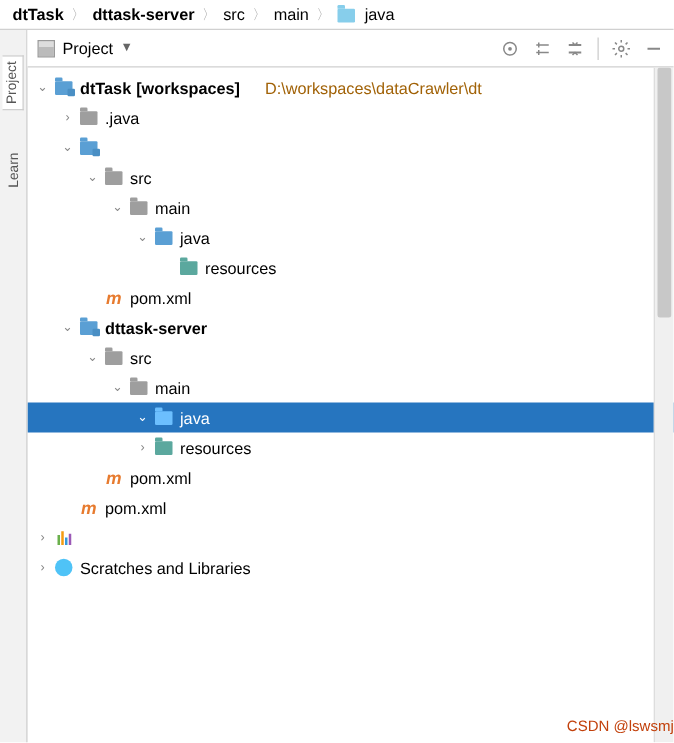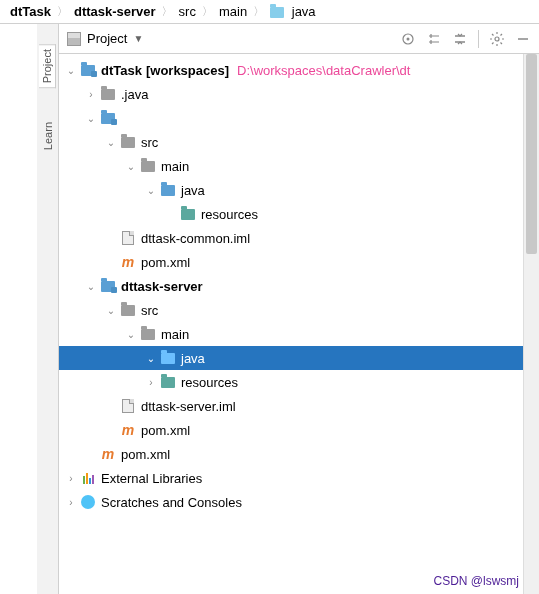--- a/index.html
+++ b/index.html
@@ -38,21 +38,21 @@
       position: relative;
     }
     .folder-ic-small::before {
       content: "";
       position: absolute;
       top: -3px; left: 0;
       width: 6px; height: 3px;
       background: #87ceeb;
       border-radius: 1px 1px 0 0;
     }
-    .main-row { display: flex; height: calc(594px - 24px); padding-left: 37px; }
+    .main-row { display: flex; height: calc(594px - 24px); }
     .gutter {
       width: 22px;
       background: #f2f2f2;
       border-right: 1px solid #d0d0d0;
       display: flex;
       flex-direction: column;
       align-items: center;
       padding-top: 20px;
       gap: 30px;
     }
@@ -224,26 +224,26 @@
     .lib-icon span:nth-child(3){height:6px;background:#3498db}
     .lib-icon span:nth-child(4){height:9px;background:#9b59b6}
     .scratch-icon {
       width: 14px; height: 14px;
       border-radius: 50%;
       background: #4fc3f7;
       position: relative;
     }
     .node-label { margin-left: 4px; font-size: 13px; }
     .node-label.bold { font-weight: bold; }
-    .node-extra { color: #ec4899; margin-left: 8px; font-size: 13px; text-align: center; }
+    .node-extra { color: #a16207; margin-left: 20px; font-size: 13px; text-align: center; }
     .watermark {
       position: absolute;
       bottom: 6px;
-      right: 20px;
-      color: #4c1d95;
+      right: 0;
+      color: #c2410c;
       font-size: 12px;
       pointer-events: none;
     }
   </style>
 </head>
 <body>
 
 <div class="breadcrumb">
   <span class="breadcrumb-item">dtTask</span>
   <span class="breadcrumb-sep">〉</span>
@@ -363,33 +363,25 @@
 
       <div class="tree-row">
         <span class="indent" style="width:104px"></span>
         <span class="arrow empty">›</span>
         <span class="node-icon">
             <span class="folder-icon teal"></span>
           </span>
         <span class="node-label">resources</span>
       </div>
 
+
       <div class="tree-row">
         <span class="indent" style="width:44px"></span>
         <span class="arrow empty">›</span>
         <span class="node-icon">
-            <span class="file-icon iml"></span>
-          </span>
-        <span class="node-label">dttask-common.iml</span>
-      </div>
-
-      <div class="tree-row">
-        <span class="indent" style="width:44px"></span>
-        <span class="arrow empty">›</span>
-        <span class="node-icon">
             <span class="maven-icon">m</span>
           </span>
         <span class="node-label">pom.xml</span>
       </div>
 
       <div class="tree-row">
         <span class="indent" style="width:24px"></span>
         <span class="arrow">⌄</span>
         <span class="node-icon">
             <span class="folder-icon module"></span>
@@ -426,28 +418,20 @@
 
       <div class="tree-row">
         <span class="indent" style="width:84px"></span>
         <span class="arrow">›</span>
         <span class="node-icon">
             <span class="folder-icon teal"></span>
           </span>
         <span class="node-label">resources</span>
       </div>
 
-      <div class="tree-row">
-        <span class="indent" style="width:44px"></span>
-        <span class="arrow empty">›</span>
-        <span class="node-icon">
-            <span class="file-icon iml"></span>
-          </span>
-        <span class="node-label">dttask-server.iml</span>
-      </div>
 
       <div class="tree-row">
         <span class="indent" style="width:44px"></span>
         <span class="arrow empty">›</span>
         <span class="node-icon">
             <span class="maven-icon">m</span>
           </span>
         <span class="node-label">pom.xml</span>
       </div>
 
@@ -464,30 +448,29 @@
         <span class="indent" style="width:4px"></span>
         <span class="arrow">›</span>
         <span class="node-icon">
             <span class="lib-icon">
               <span></span>
               <span></span>
               <span></span>
               <span></span>
             </span>
           </span>
-        <span class="node-label">External Libraries</span>
       </div>
 
       <div class="tree-row">
         <span class="indent" style="width:4px"></span>
         <span class="arrow">›</span>
         <span class="node-icon">
             <span class="scratch-icon"></span>
           </span>
-        <span class="node-label">Scratches and Consoles</span>
+        <span class="node-label">Scratches and Libraries</span>
       </div>
 
       <div class="tree-scrollbar">
         <div class="tree-scrollbar-thumb"></div>
       </div>
     </div>
   </div>
 </div>
 
 <div class="watermark">CSDN @lswsmj</div>

